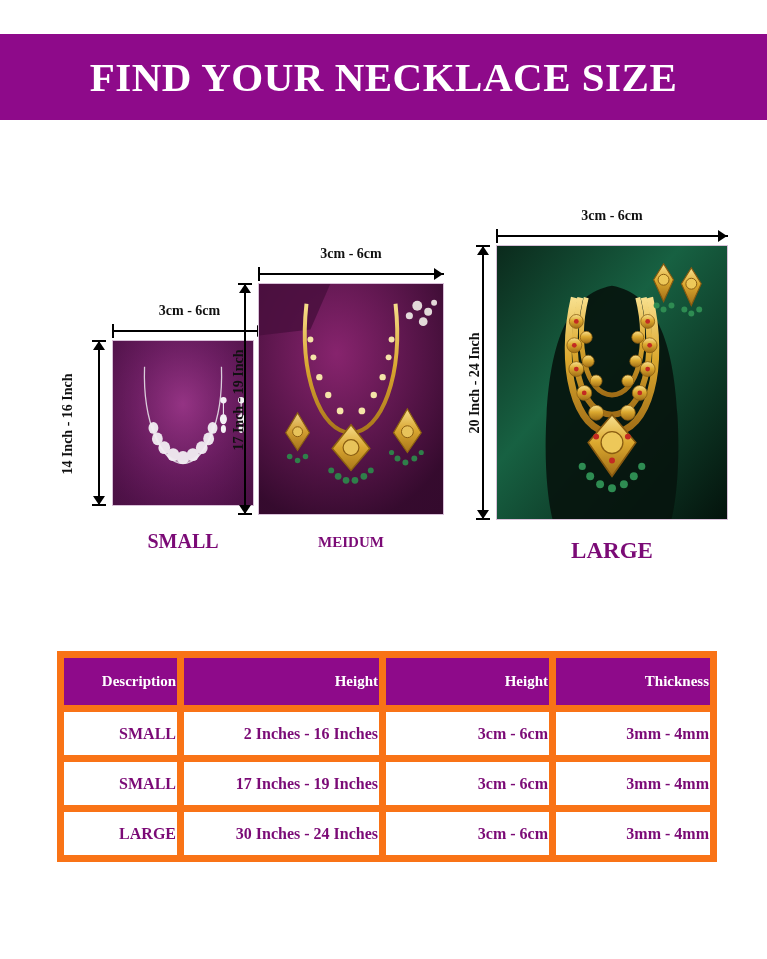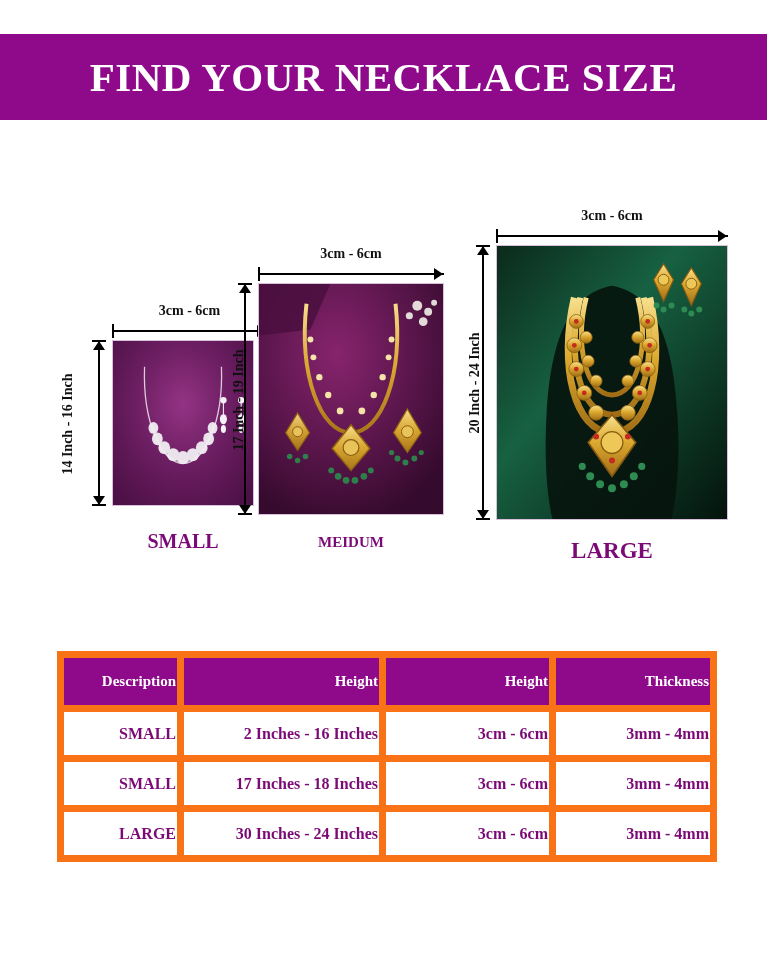--- a/index.html
+++ b/index.html
@@ -466,21 +466,21 @@
     </thead>
     <tbody>
       <tr>
         <td>SMALL</td>
         <td>2 Inches - 16 Inches</td>
         <td>3cm - 6cm</td>
         <td>3mm - 4mm</td>
       </tr>
       <tr>
         <td>SMALL</td>
-        <td>17 Inches - 18 Inches</td>
+        <td>17 Inches - 19 Inches</td>
         <td>3cm - 6cm</td>
         <td>3mm - 4mm</td>
       </tr>
       <tr>
         <td>LARGE</td>
         <td>30 Inches - 24 Inches</td>
         <td>3cm - 6cm</td>
         <td>3mm - 4mm</td>
       </tr>
     </tbody>

